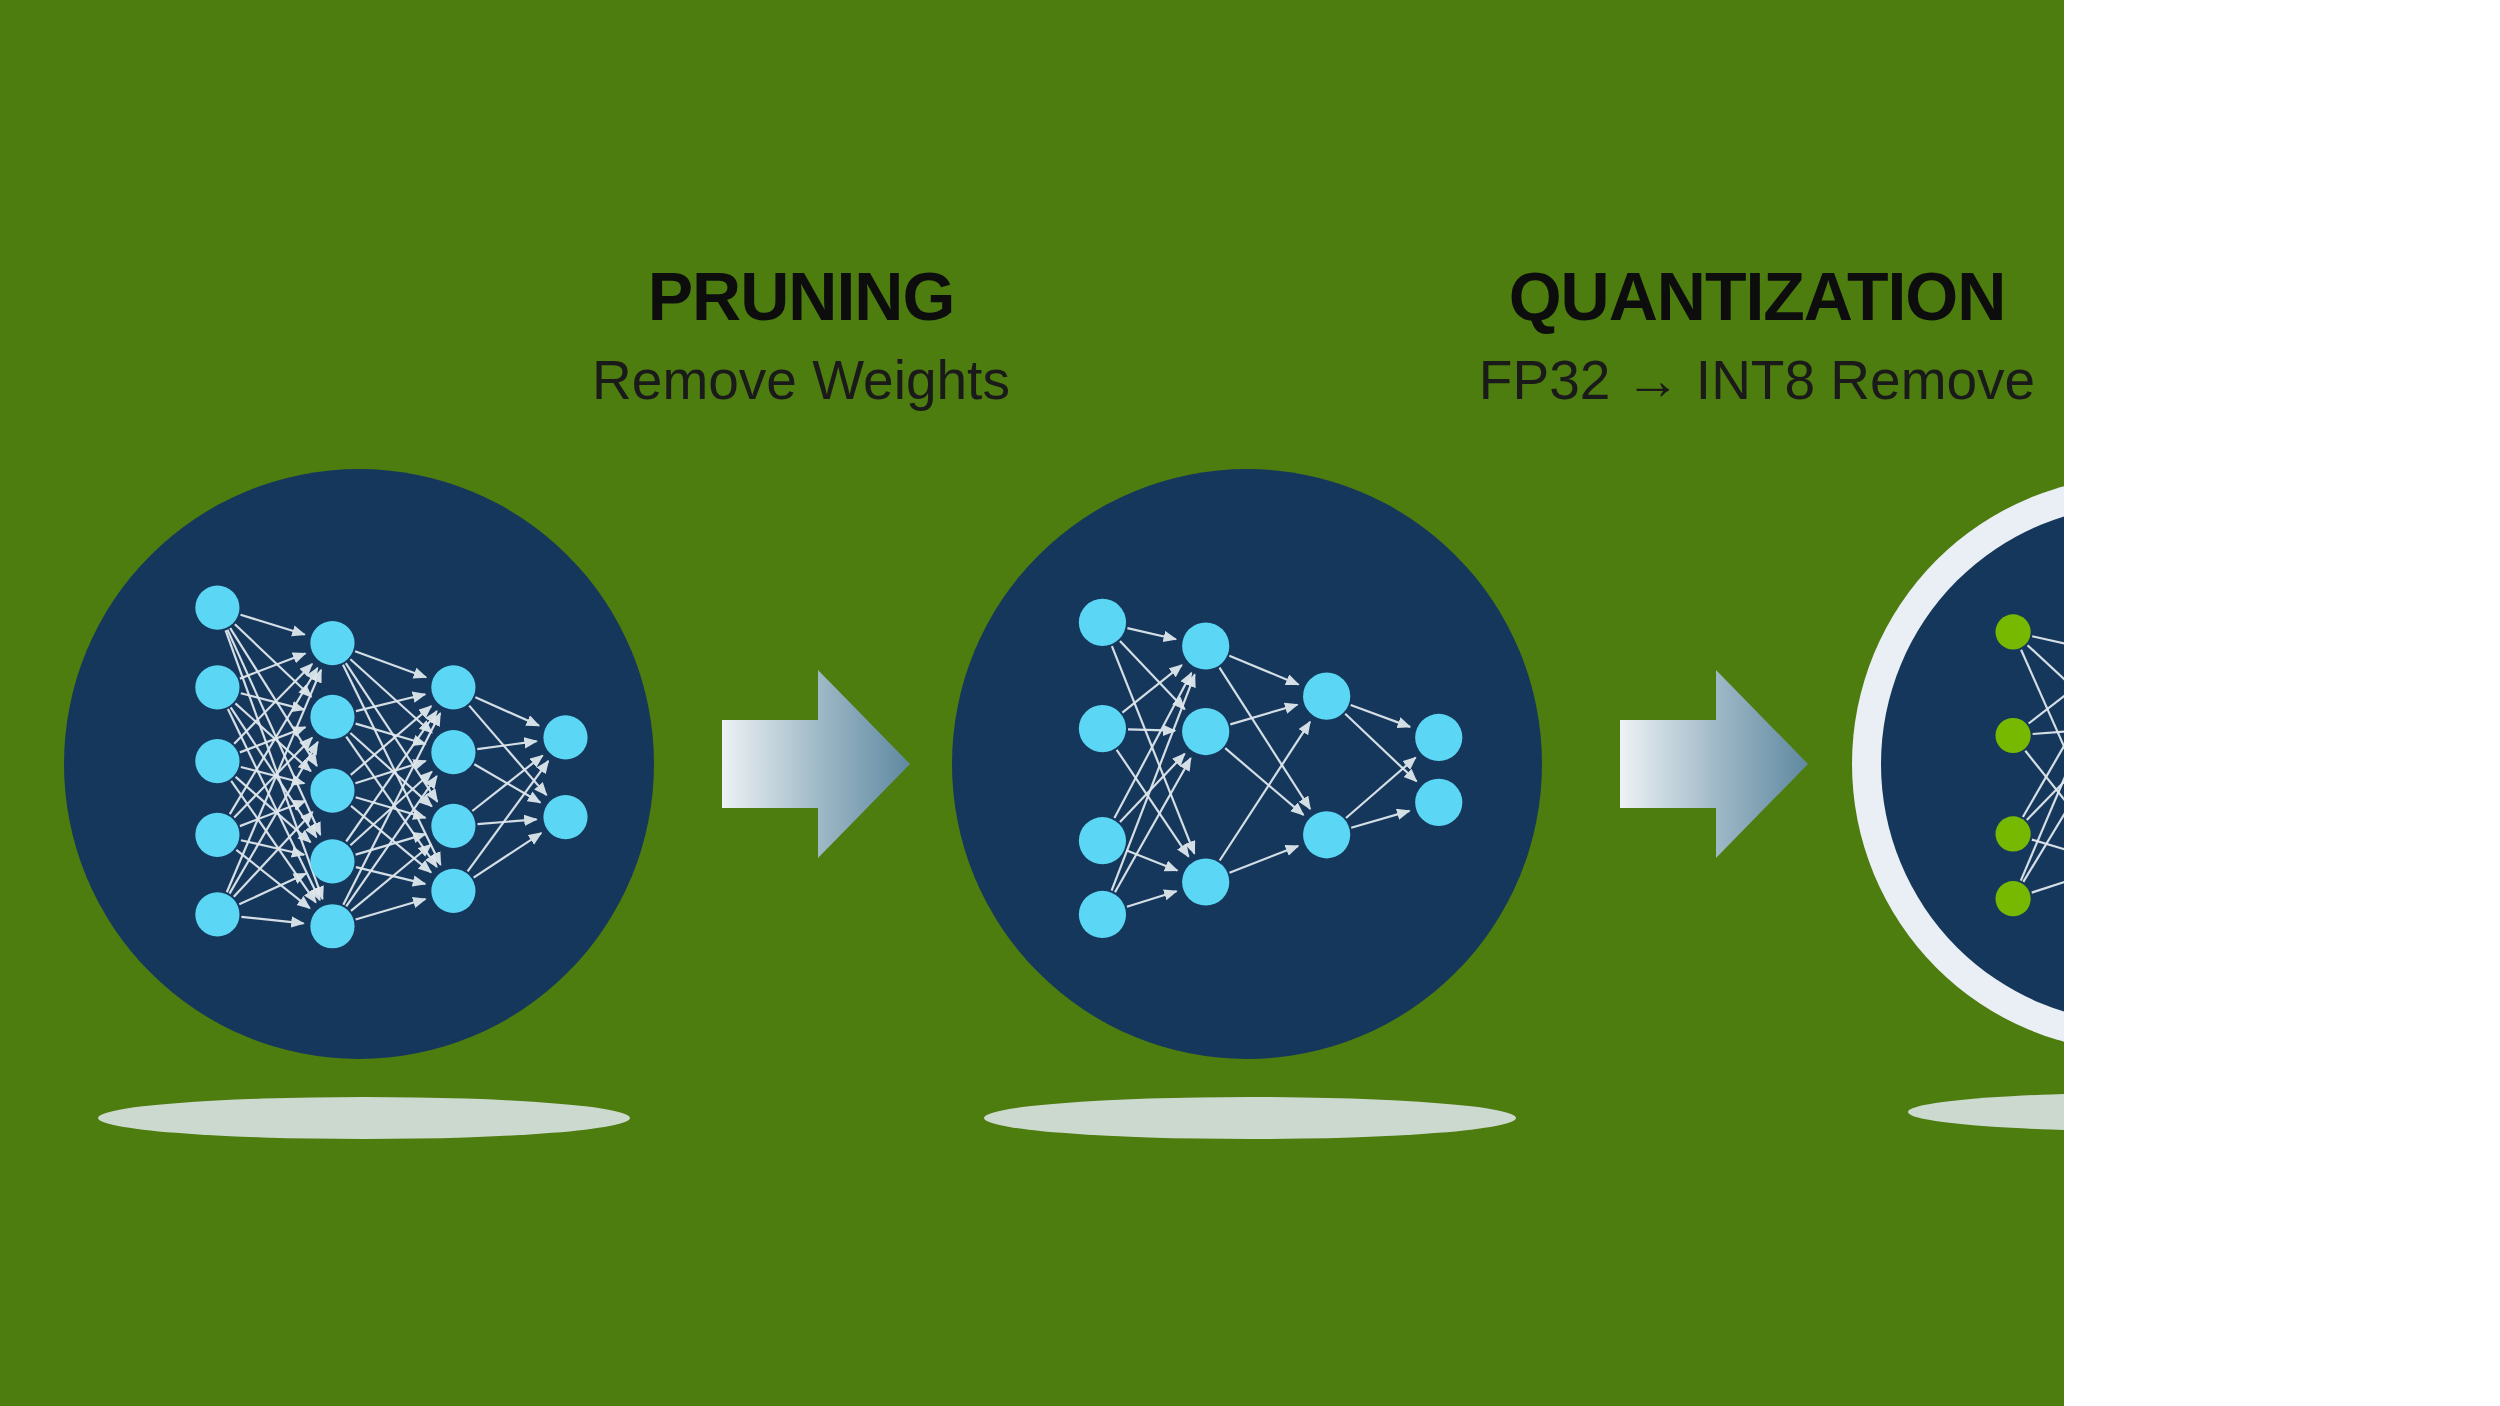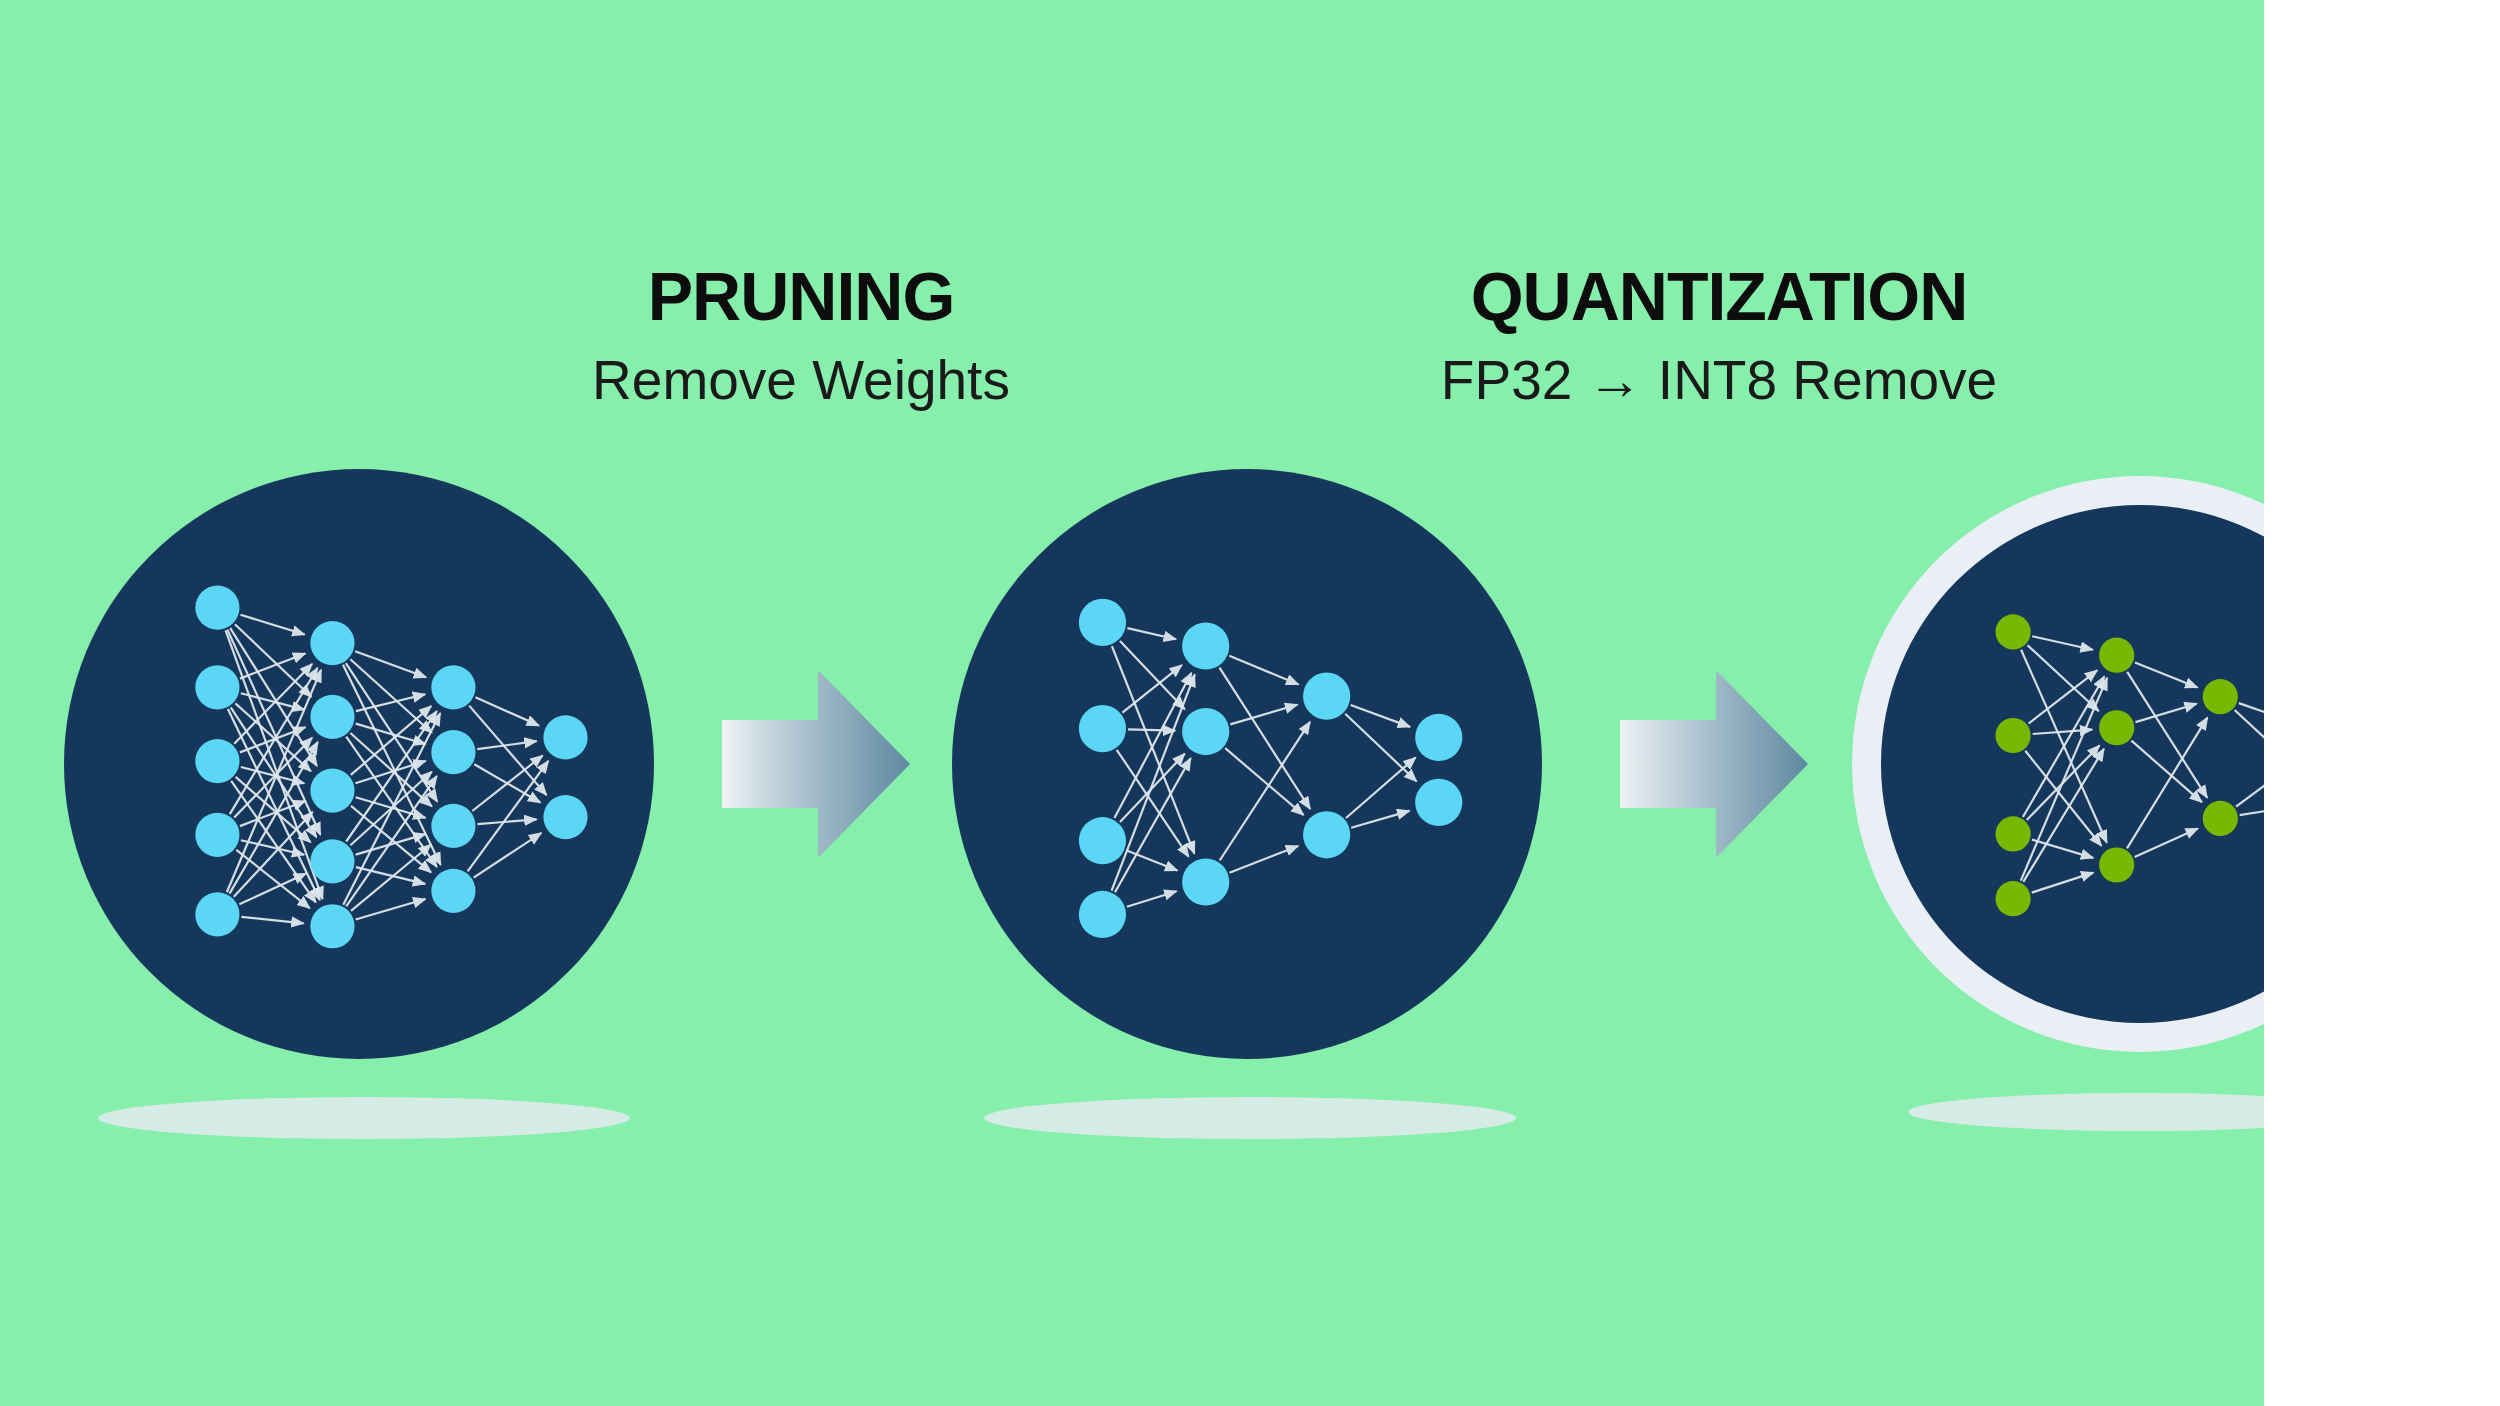--- a/index.html
+++ b/index.html
@@ -1,32 +1,32 @@
 <!DOCTYPE html>
 <html><head>
 <meta charset="utf-8">
 <style>
   html,body{margin:0;padding:0;background:#ffffff;}
   #canvas{
     position:relative;
-    width:2264px;height:1406px;
-    background:#86efac;
+    width:2064px;height:1406px;
+    background:#4d7c0f;
     overflow:hidden;
     font-family:"Liberation Sans", sans-serif;
   }
   #scene{position:absolute;left:0;top:0;width:2500px;height:1406px;}
   .label-group{
     position:absolute;
     top:258px;
     transform:translateX(-50%);
     text-align:center;
     white-space:nowrap;
   }
   .label-group.pruning{left:801px;}
-  .label-group.quantization{left:1719px;}
+  .label-group.quantization{left:1757px;}
   .title{
     font-size:68px;
     font-weight:700;
     letter-spacing:-1px;
     color:#0d0d0d;
     line-height:76px;
   }
   .subtitle{
     font-size:55px;
     font-weight:400;

